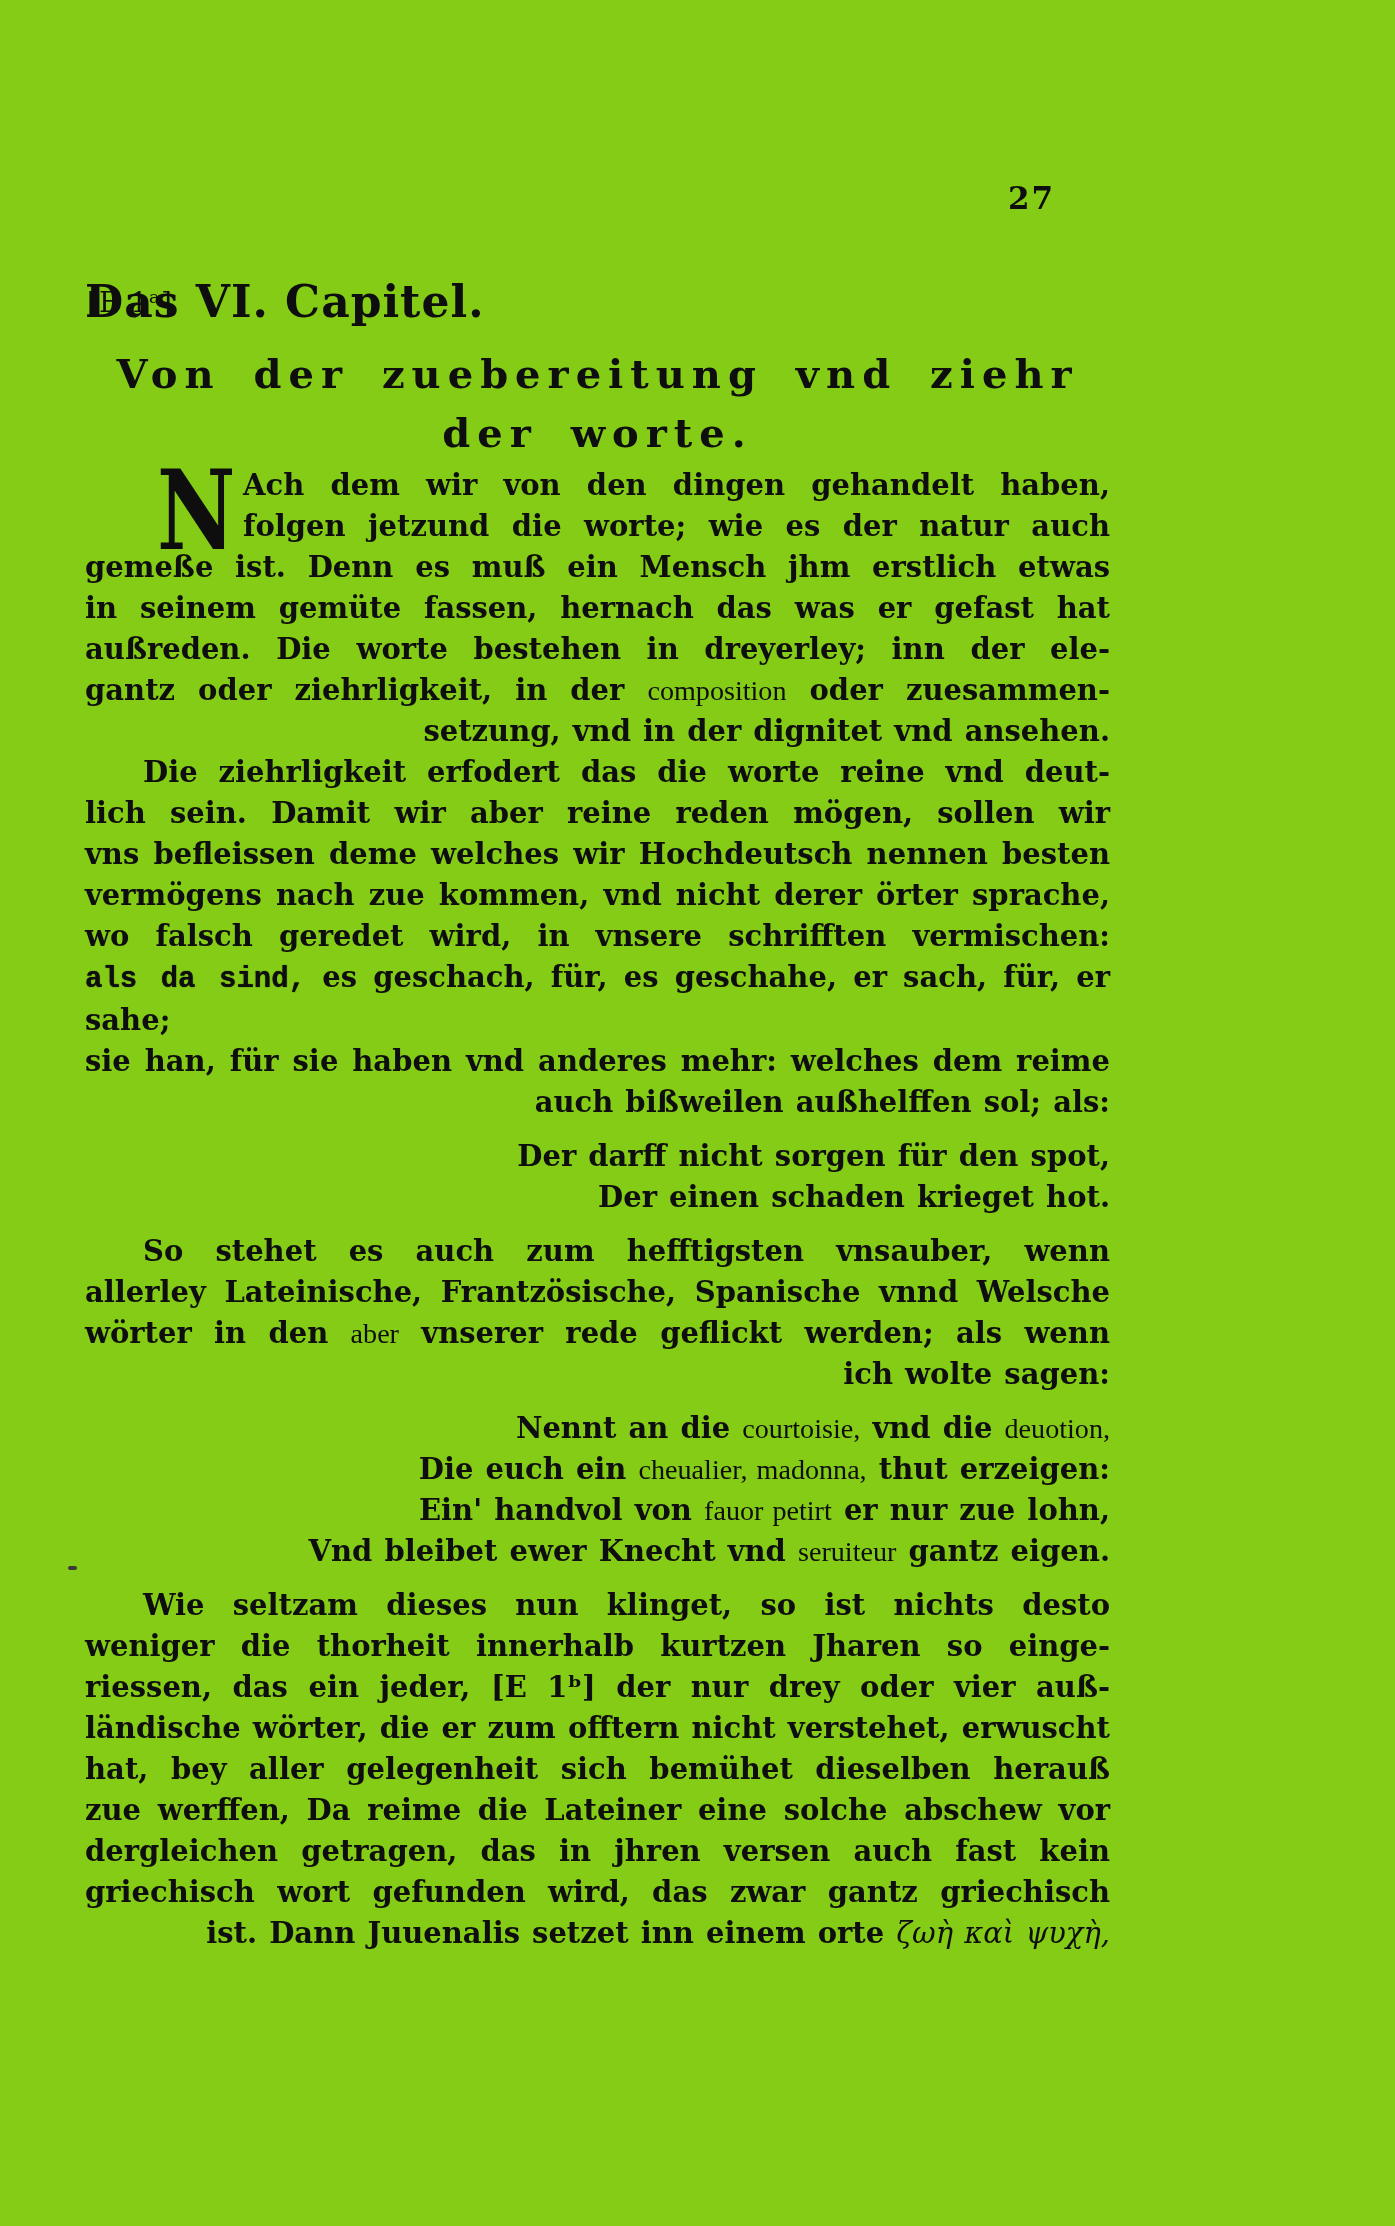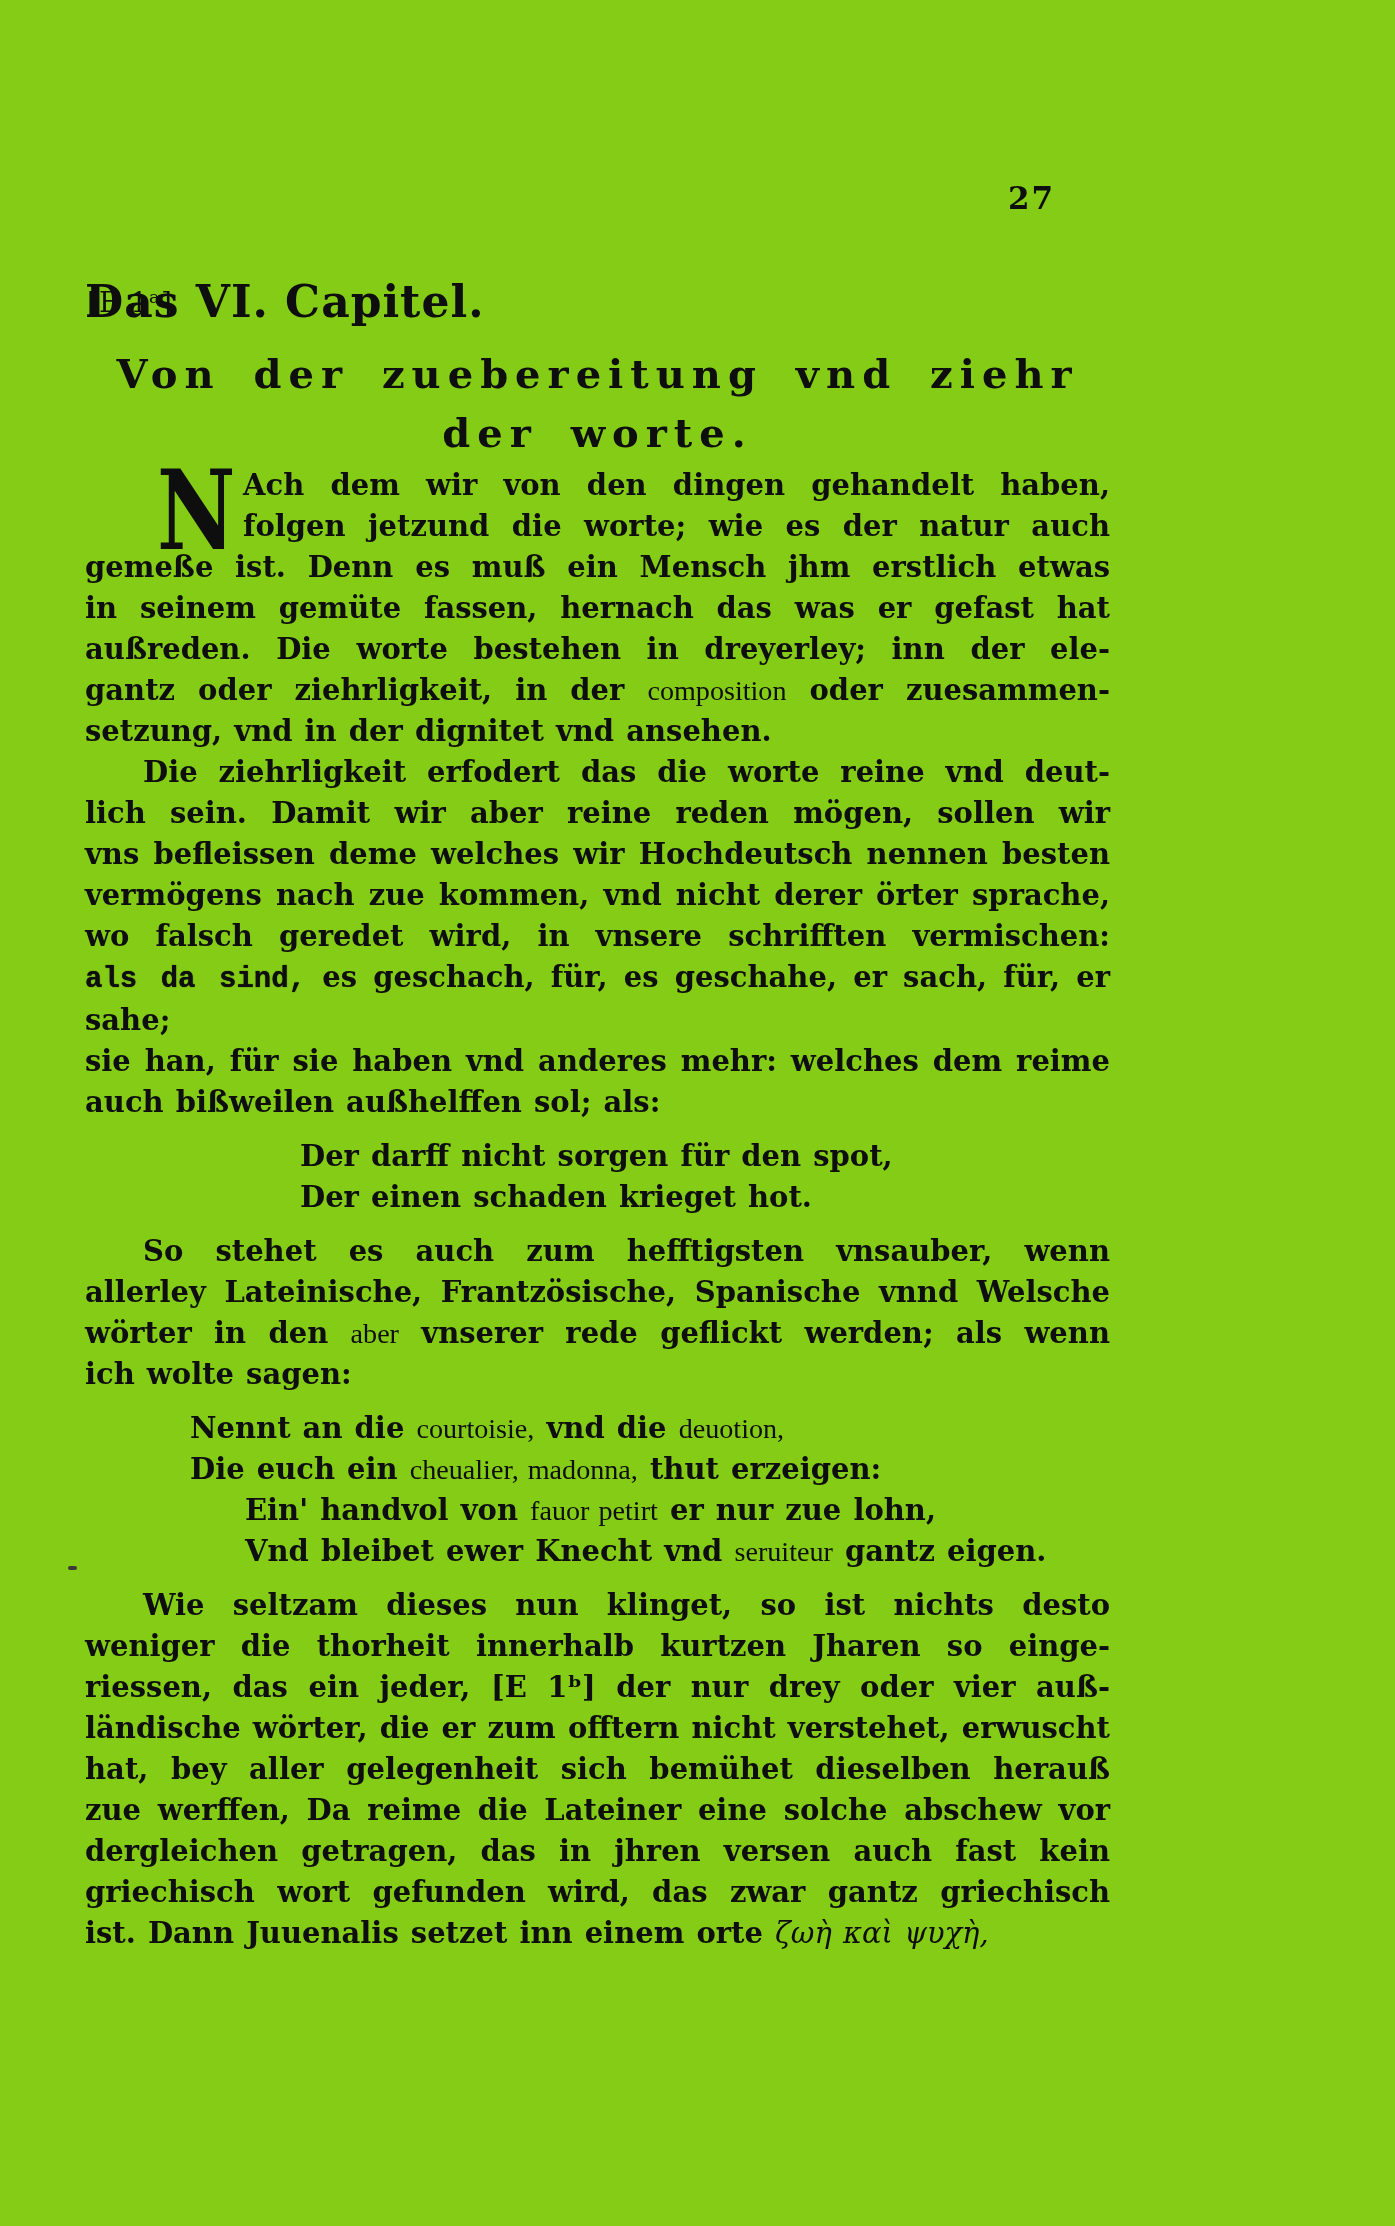--- a/index.html
+++ b/index.html
@@ -66,21 +66,21 @@
     top: 465px;
     left: 85px;
     width: 1025px;
     font-size: 29px;
     line-height: 41px;
     font-weight: bold;
     word-spacing: 2px;
   }
   .block { position: relative; }
   .block.verse { margin: 13px 0; }
-  .line { white-space: normal; }
+  .line { white-space: normal; text-align: right; }
   .line.just {
     text-align: justify;
     text-align-last: justify;
   }
   .drop-cap {
     position: absolute;
     left: 72px;
     top: 0px;
     font-size: 110px;
     line-height: 92px;

